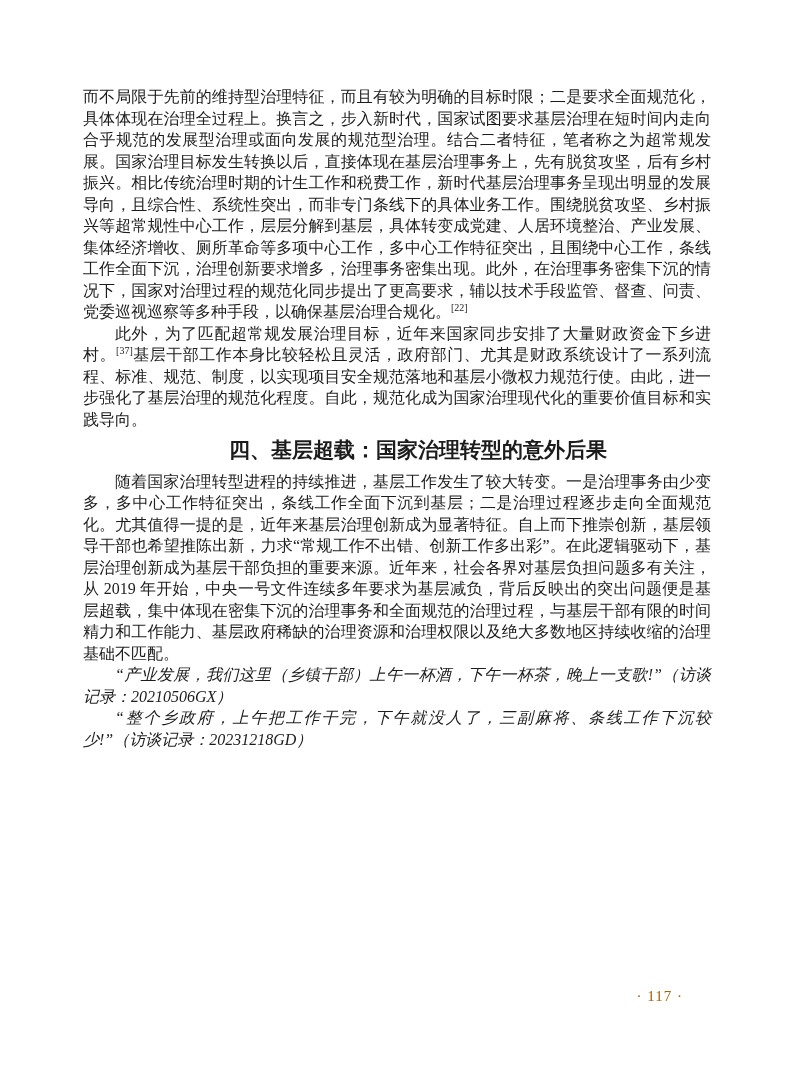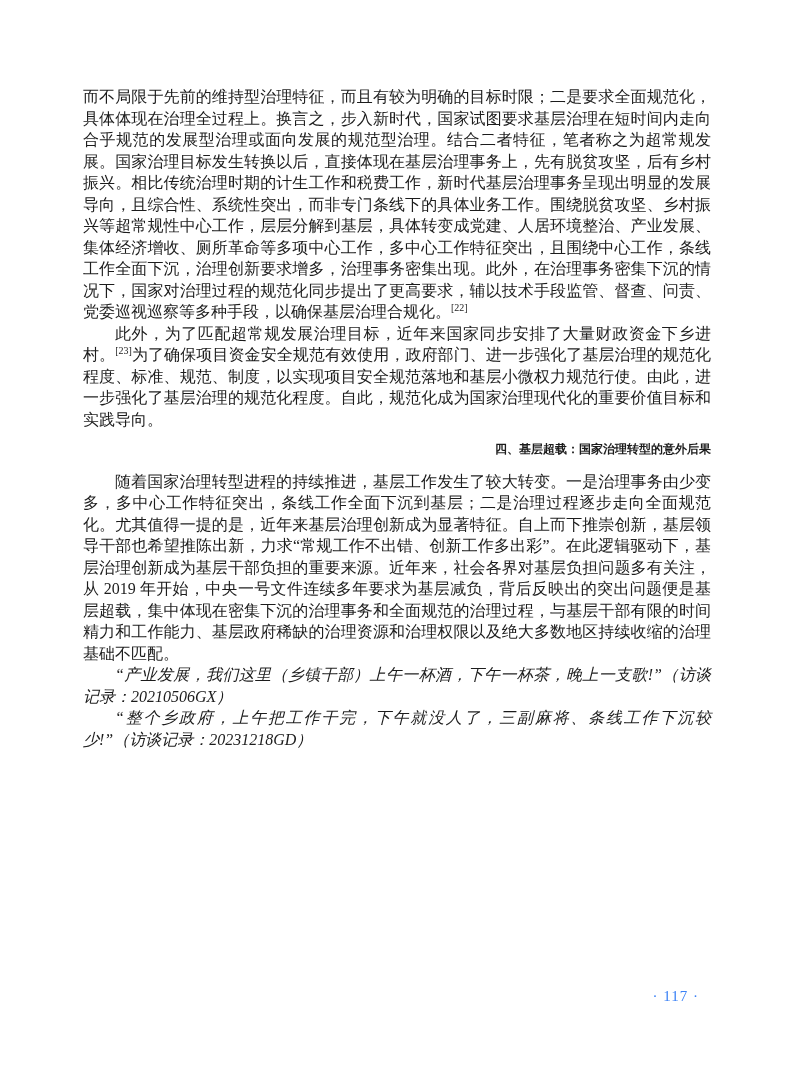--- a/index.html
+++ b/index.html
@@ -39,47 +39,47 @@
   }
   .fnref {
     font-size: 10px;
     line-height: 0;
     vertical-align: super;
     font-family: "Liberation Serif", "DejaVu Serif", serif;
   }
   .heading {
     font-family: "Liberation Sans", "DejaVu Sans", sans-serif;
     font-weight: bold;
-    font-size: 12px;
+    font-size: 21px;
     line-height: 21.5px;
     margin: 9px 0 10px 0;
     text-indent: 2em;
-    text-align: right;
+    text-align: center;
   }
   .quote {
     font-style: italic;
   }
   .page-number {
     position: absolute;
     top: 988px;
-    right: 94px;
+    right: 110px;
     font-size: 15px;
     letter-spacing: 1px;
-    color: #3b82f6;
+    color: #a16207;
   }
 </style>
 </head>
 <body>
 
 <div class="page">
   <div class="article">
 
     <p class="para no-indent"><span>而不局限于先前的维持型治理特征，而且有较为明确的目标时限；二是要求全面规范化，具体体现在治理全过程上。换言之，步入新时代，国家试图要求基层治理在短时间内走向合乎规范的发展型治理或面向发展的规范型治理。结合二者特征，笔者称之为超常规发展。国家治理目标发生转换以后，直接体现在基层治理事务上，先有脱贫攻坚，后有乡村振兴。相比传统治理时期的计生工作和税费工作，新时代基层治理事务呈现出明显的发展导向，且综合性、系统性突出，而非专门条线下的具体业务工作。围绕脱贫攻坚、乡村振兴等超常规性中心工作，层层分解到基层，具体转变成党建、人居环境整治、产业发展、集体经济增收、厕所革命等多项中心工作，多中心工作特征突出，且围绕中心工作，条线工作全面下沉，治理创新要求增多，治理事务密集出现。此外，在治理事务密集下沉的情况下，国家对治理过程的规范化同步提出了更高要求，辅以技术手段监管、督查、问责、党委巡视巡察等多种手段，以确保基层治理合规化。</span><sup class="fnref">[22]</sup></p>
 
-    <p class="para"><span>此外，为了匹配超常规发展治理目标，近年来国家同步安排了大量财政资金下乡进村。</span><sup class="fnref">[23]</sup><span>为了确保项目资金安全规范有效使用，政府部门、进一步强化了基层治理的规范化程度、标准、规范、制度，以实现项目安全规范落地和基层小微权力规范行使。由此，进一步强化了基层治理的规范化程度。自此，规范化成为国家治理现代化的重要价值目标和实践导向。</span></p>
+    <p class="para"><span>此外，为了匹配超常规发展治理目标，近年来国家同步安排了大量财政资金下乡进村。</span><sup class="fnref">[37]</sup><span>基层干部工作本身比较轻松且灵活，政府部门、尤其是财政系统设计了一系列流程、标准、规范、制度，以实现项目安全规范落地和基层小微权力规范行使。由此，进一步强化了基层治理的规范化程度。自此，规范化成为国家治理现代化的重要价值目标和实践导向。</span></p>
 
 
     <h2 class="heading">四、基层超载：国家治理转型的意外后果</h2>
 
     <p class="para">随着国家治理转型进程的持续推进，基层工作发生了较大转变。一是治理事务由少变多，多中心工作特征突出，条线工作全面下沉到基层；二是治理过程逐步走向全面规范化。尤其值得一提的是，近年来基层治理创新成为显著特征。自上而下推崇创新，基层领导干部也希望推陈出新，力求“常规工作不出错、创新工作多出彩”。在此逻辑驱动下，基层治理创新成为基层干部负担的重要来源。近年来，社会各界对基层负担问题多有关注，从 2019 年开始，中央一号文件连续多年要求为基层减负，背后反映出的突出问题便是基层超载，集中体现在密集下沉的治理事务和全面规范的治理过程，与基层干部有限的时间精力和工作能力、基层政府稀缺的治理资源和治理权限以及绝大多数地区持续收缩的治理基础不匹配。</p>
 
 
     <p class="para quote">“产业发展，我们这里（乡镇干部）上午一杯酒，下午一杯茶，晚上一支歌!”（访谈记录：20210506GX）</p>
 
     <p class="para quote">“整个乡政府，上午把工作干完，下午就没人了，三副麻将、条线工作下沉较少!”（访谈记录：20231218GD）</p>

